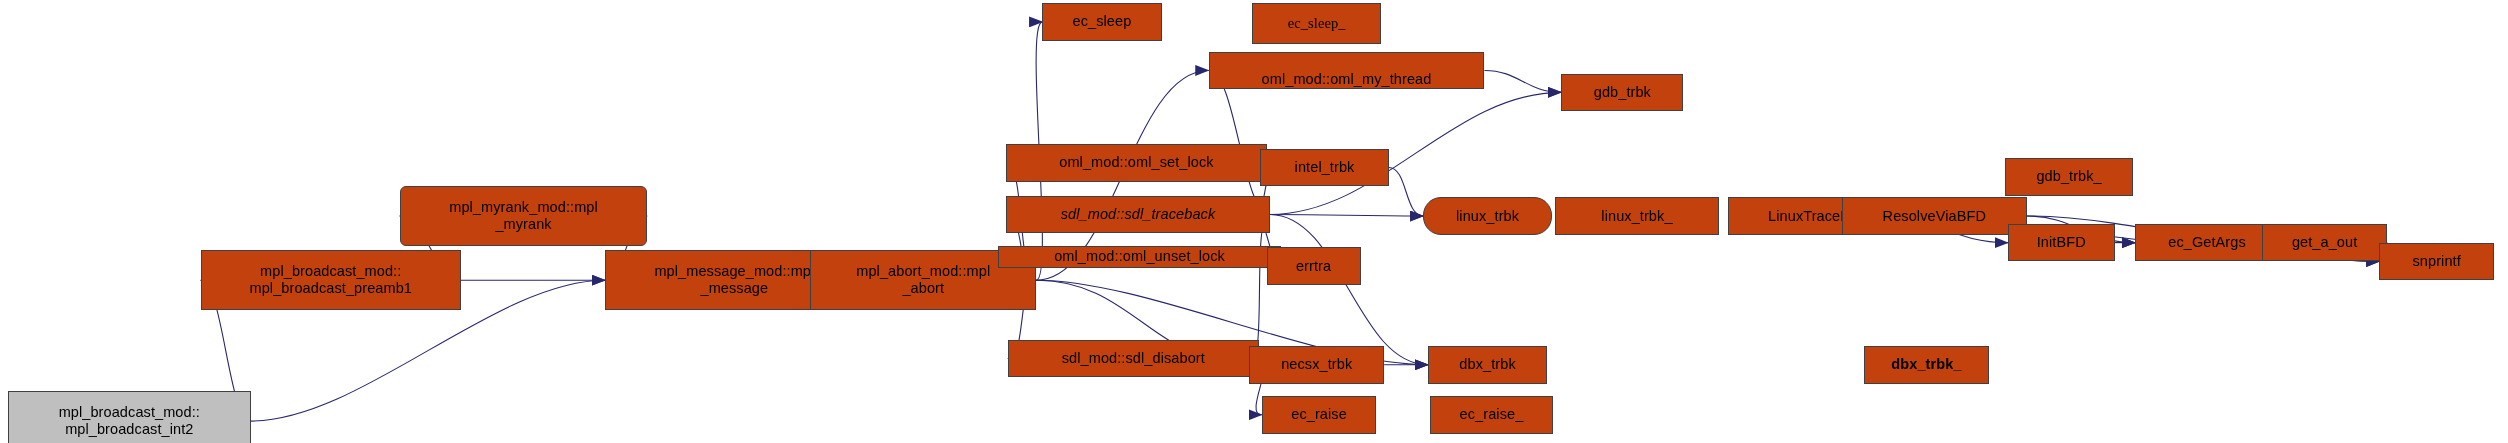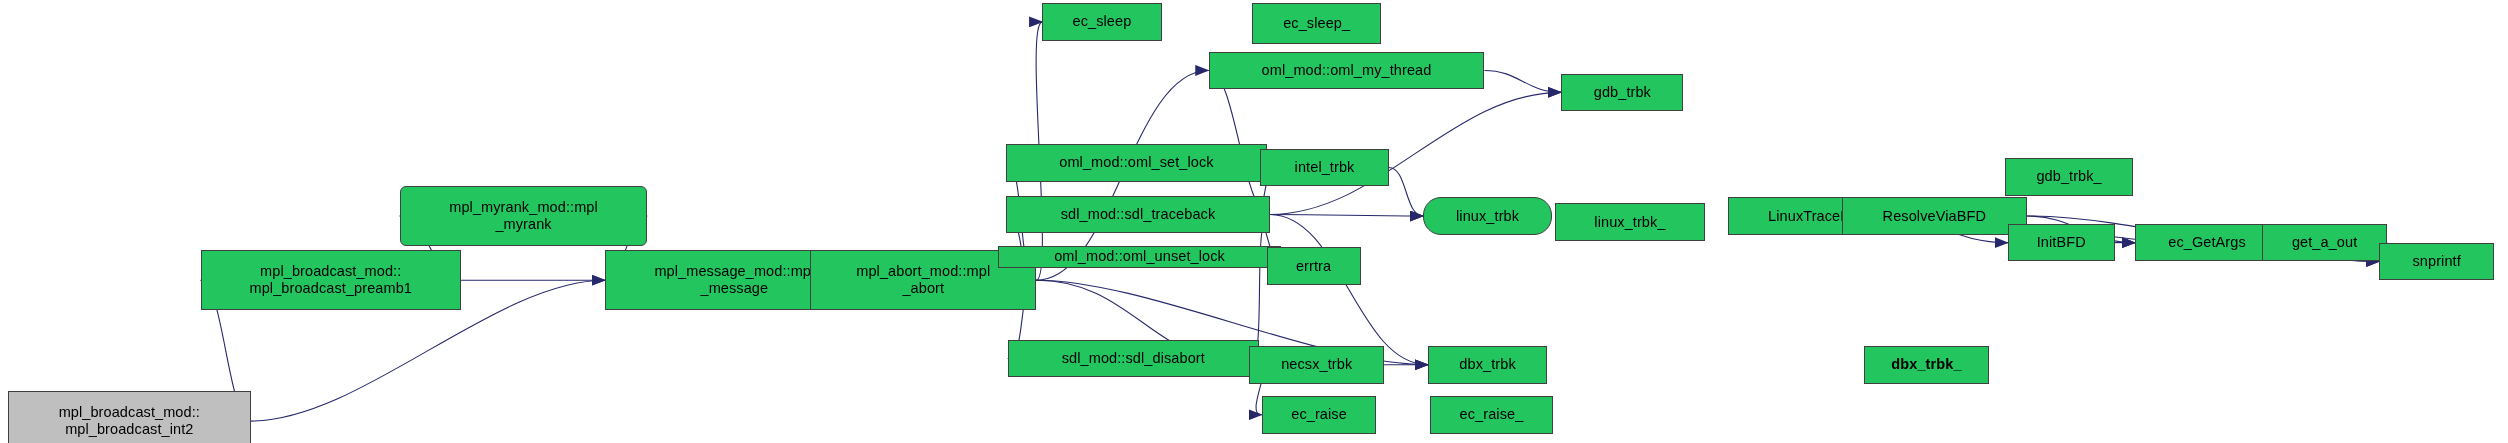--- a/index.html
+++ b/index.html
@@ -21,21 +21,21 @@
     left: 0;
     top: 0;
     width: 2508px;
     height: 443px;
     pointer-events: none;
   }
   .node {
     position: absolute;
     box-sizing: border-box;
     border: 1px solid #404040;
-    background: #22c55e;
+    background: #c2410c;
     color: #000000;
     font-size: 14.5px;
     line-height: 17px;
     text-align: center;
     display: flex;
     align-items: center;
     justify-content: center;
     white-space: pre-line;
     letter-spacing: 0.1px;
     z-index: 5;
@@ -105,33 +105,33 @@
 mpl_broadcast_int2</span></div>
       <div class="node" style="left: 200.64px; top: 250.459px; width: 260.205px; height: 59.4841px;"><span class="node-label">mpl_broadcast_mod::
 mpl_broadcast_preamb1</span></div>
       <div class="node" style="left: 399.712px; top: 186.279px; width: 247.665px; height: 59.4841px; border-radius: 6px;"><span class="node-label">mpl_myrank_mod::mpl
 _myrank</span></div>
       <div class="node" style="left: 605.055px; top: 250.459px; width: 258.637px; height: 59.4841px;"><span class="node-label">mpl_message_mod::mpl
 _message</span></div>
       <div class="node" style="left: 810.397px; top: 250.459px; width: 225.72px; height: 59.4841px;"><span class="node-label">mpl_abort_mod::mpl
 _abort</span></div>
       <div class="node" style="left: 1042.39px; top: 3.13074px; width: 119.13px; height: 37.5689px;"><span class="node-label">ec_sleep</span></div>
-      <div class="node" style="left: 1252.43px; top: 3.13074px; width: 128.535px; height: 41px;"><span class="node-label">ec_sleep_</span></div>
-      <div class="node" style="left: 1208.54px; top: 51.6572px; width: 275.88px; height: 37.5689px;"><span class="node-label">oml_mod::oml_my_thread</span></div>
+      <div class="node" style="left: 1252.43px; top: 3.13074px; width: 128.535px; height: 41px; font-family: Liberation Serif, serif;"><span class="node-label">ec_sleep_</span></div>
+      <div class="node" style="left: 1208.54px; top: 51.6572px; width: 275.88px; height: 37.5689px; align-items: flex-end;"><span class="node-label">oml_mod::oml_my_thread</span></div>
       <div class="node" style="left: 1006.33px; top: 144.014px; width: 260.205px; height: 37.5689px;"><span class="node-label">oml_mod::oml_set_lock</span></div>
-      <div class="node" style="left: 1006.33px; top: 195.671px; width: 263.34px; height: 37.5689px;"><span class="node-label">sdl_mod::sdl_traceback</span></div>
+      <div class="node" style="left: 1006.33px; top: 195.671px; width: 263.34px; height: 37.5689px; font-style: italic;"><span class="node-label">sdl_mod::sdl_traceback</span></div>
       <div class="node" style="left: 998.497px; top: 245.763px; width: 282.15px; height: 22px;"><span class="node-label">oml_mod::oml_unset_lock</span></div>
       <div class="node" style="left: 1007.9px; top: 339.686px; width: 250.8px; height: 37.5689px;"><span class="node-label">sdl_mod::sdl_disabort</span></div>
       <div class="node" style="left: 1260.27px; top: 148.71px; width: 128.535px; height: 37.5689px;"><span class="node-label">intel_trbk</span></div>
       <div class="node" style="left: 1266.54px; top: 247.329px; width: 94.05px; height: 37.5689px;"><span class="node-label">errtra</span></div>
       <div class="node" style="left: 1249.3px; top: 345.947px; width: 134.805px; height: 37.5689px;"><span class="node-label">necsx_trbk</span></div>
       <div class="node" style="left: 1261.84px; top: 396.039px; width: 114.427px; height: 37.5689px;"><span class="node-label">ec_raise</span></div>
       <div class="node" style="left: 1561.23px; top: 73.5724px; width: 122.265px; height: 37.5689px;"><span class="node-label">gdb_trbk</span></div>
       <div class="node" style="left: 1423.29px; top: 197.237px; width: 128.535px; height: 37.5689px; border-radius: 18px;"><span class="node-label">linux_trbk</span></div>
-      <div class="node" style="left: 1554.96px; top: 197.237px; width: 150px; height: 37.5689px; margin-top: 6px;"><span class="node-label">linux_trbk_</span></div>
+      <div class="node" style="left: 1554.96px; top: 197.237px; width: 164px; height: 37.5689px;"><span class="node-label">linux_trbk_</span></div>
       <div class="node" style="left: 1696.03px; top: 197.237px; width: 184.965px; height: 37.5689px; margin-left: 32px;"><span class="node-label">LinuxTraceBack</span></div>
       <div class="node" style="left: 1427.99px; top: 345.947px; width: 119.13px; height: 37.5689px;"><span class="node-label">dbx_trbk</span></div>
       <div class="node" style="left: 1429.56px; top: 396.039px; width: 123.832px; height: 37.5689px;"><span class="node-label">ec_raise_</span></div>
       <div class="node" style="left: 1841.81px; top: 197.237px; width: 184.965px; height: 37.5689px;"><span class="node-label">ResolveViaBFD</span></div>
       <div class="node" style="left: 2004.83px; top: 158.102px; width: 128.535px; height: 37.5689px;"><span class="node-label">gdb_trbk_</span></div>
       <div class="node" style="left: 2007.97px; top: 223.848px; width: 106.59px; height: 37.5689px;"><span class="node-label">InitBFD</span></div>
       <div class="node" style="left: 2134.93px; top: 223.848px; width: 144.21px; height: 37.5689px;"><span class="node-label">ec_GetArgs</span></div>
       <div class="node" style="left: 1863.76px; top: 345.947px; width: 125.4px; height: 37.5689px; font-weight: bold;"><span class="node-label">dbx_trbk_</span></div>
       <div class="node" style="left: 2261.9px; top: 223.848px; width: 125.4px; height: 37.5689px;"><span class="node-label">get_a_out</span></div>
       <div class="node" style="left: 2379.46px; top: 242.633px; width: 114.427px; height: 37.5689px;"><span class="node-label">snprintf</span></div>

